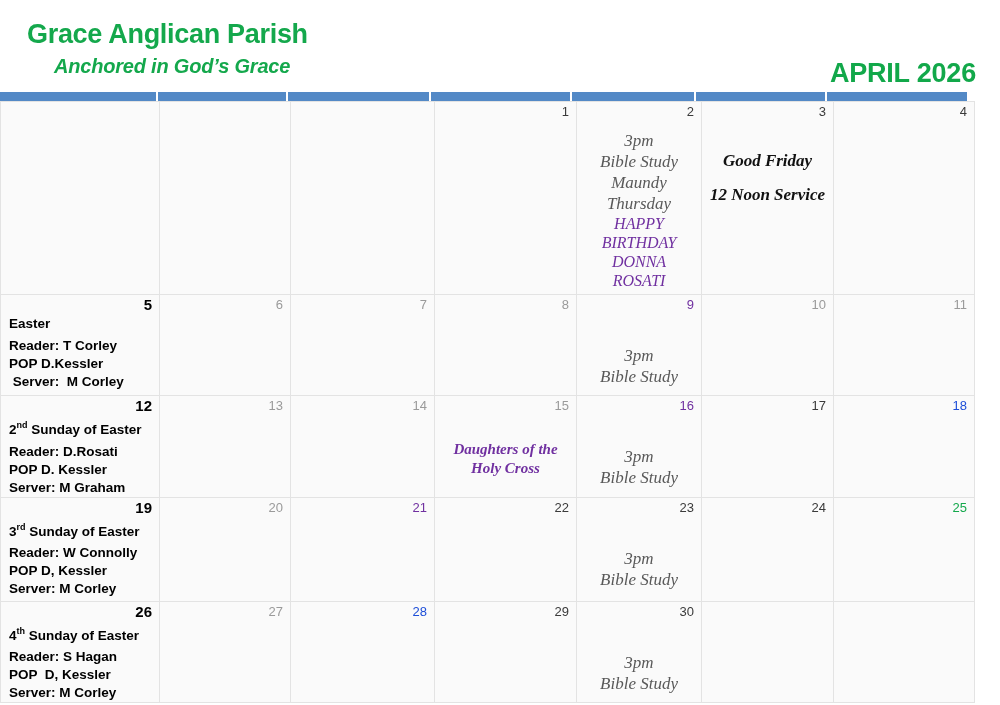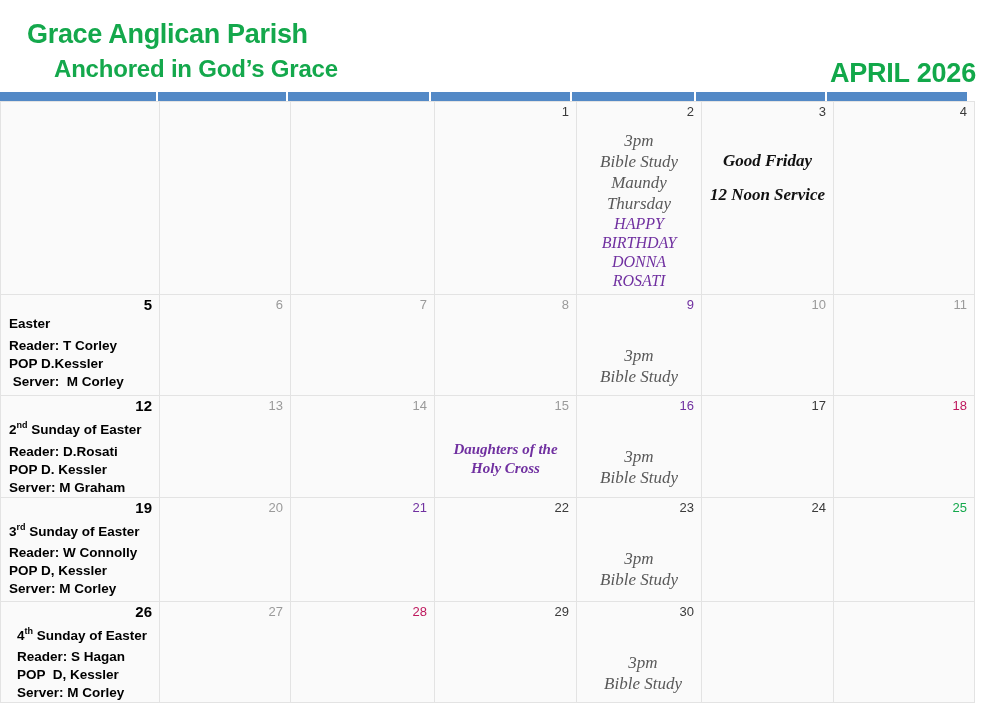--- a/index.html
+++ b/index.html
@@ -35,22 +35,23 @@
     font-size: 27px;
     font-weight: bold;
     color: #14a84c;
     letter-spacing: -0.3px;
     white-space: nowrap;
   }
   .parish-tagline {
     position: absolute;
     left: 54px;
     top: 55px;
-    font-size: 24px;
-    font-weight: bold;
+    font-size: 20px;
+    font-weight: bold;
+    font-style: italic;
     color: #14a84c;
     letter-spacing: -0.2px;
     white-space: nowrap;
   }
   .month-title {
     position: absolute;
     right: 24px;
     top: 58px;
     font-size: 27px;
     font-weight: bold;
@@ -90,41 +91,41 @@
     vertical-align: top;
     padding: 0;
     position: relative;
     background: #fafafa;
     height: 100px;
   }
   table.cal tr.w1 td { height: 170px; }
   table.cal tr.w2 td { height: 100px; }
   table.cal tr.w3 td { height: 100px; }
   table.cal tr.w4 td { height: 103px; }
-  table.cal tr.w5 td { height: 100px; padding-left: 8px; }
+  table.cal tr.w5 td { height: 100px; }
 
   td.sun {
     background: #ffffff;
     border-right: 1px solid #bdbdbd;
   }
   td.white { background: #ffffff; }
 
   .daynum {
     position: absolute;
     top: 2px;
     right: 7px;
     font-size: 13px;
     color: #9a9a9a;
     font-family: "Liberation Sans", sans-serif;
     line-height: 16px;
   }
   .daynum.dark { color: #3a3a3a; }
   .daynum.bold { color: #000000; font-weight: bold; font-size: 15px; }
   .daynum.purple { color: #7030a0; }
-  .daynum.magenta { color: #be185d; }
+  .daynum.magenta { color: #1d4ed8; }
   .daynum.green { color: #14a84c; }
 
   .cell-body {
     padding: 22px 6px 4px 6px;
   }
 
   
   .svc {
     text-align: left;
     font-family: "Liberation Sans", sans-serif;

